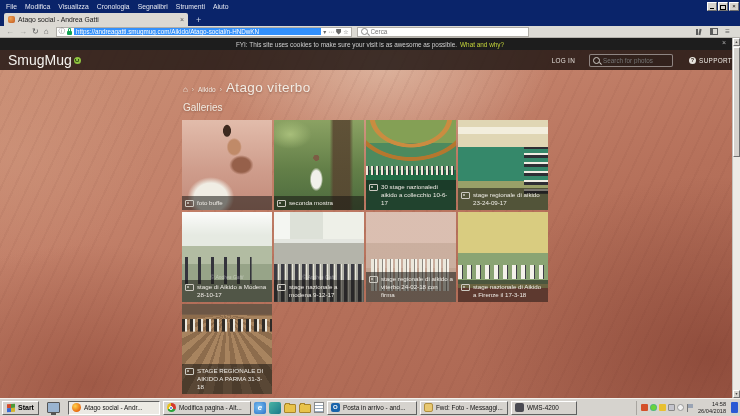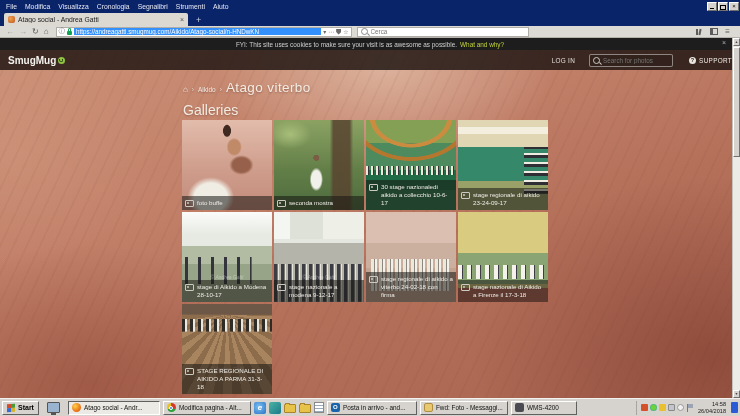--- a/index.html
+++ b/index.html
@@ -68,21 +68,21 @@
   .page{position:absolute;top:50px;bottom:18px;left:0;right:0;overflow:hidden;
     background:
       repeating-linear-gradient(115deg,transparent 0 10px,rgba(90,40,32,.05) 10px 12px),
       radial-gradient(ellipse 260px 160px at 52% 4%, rgba(240,216,196,.55), transparent 65%),
       radial-gradient(ellipse 200px 160px at 2% 30%, rgba(208,152,126,.45), transparent 70%),
       radial-gradient(ellipse 330px 250px at 96% 88%, rgba(120,55,42,.55), transparent 72%),
       radial-gradient(ellipse 300px 200px at 12% 96%, rgba(138,68,52,.5), transparent 70%),
       linear-gradient(160deg,#cb9177 0%,#c28069 35%,#b5705a 60%,#a96450 100%)}
   .smug-header{height:20px;background:rgba(36,25,21,.86);display:flex;align-items:center;
       padding:0 8px;color:#fff}
-  .logo-text{font-size:10px;font-weight:bold;color:#f4f2ee}
+  .logo-text{font-size:14px;font-weight:normal;color:#f4f2ee}
   .smile-icon{width:7px;height:7px;border-radius:50%;background:#8fc341;margin-left:2px;position:relative}
   .smile-icon::after{content:"";position:absolute;left:1px;top:2px;width:4px;height:3px;
       border:1px solid #2e4d12;border-top:none;border-radius:0 0 4px 4px;box-sizing:border-box}
   .hdr-right{margin-left:auto;display:flex;align-items:center}
   .hdr-login{font-size:6.4px;color:#e2ddd8;padding-right:14px;letter-spacing:.3px}
   .hdr-search{width:84px;height:13px;border:1px solid rgba(255,255,255,.45);border-radius:2px;
       display:flex;align-items:center;gap:3px;padding:0 3px;box-sizing:border-box;
       background:rgba(0,0,0,.12)}
   .hdr-search .mag-icon{border-color:#cfcac4}
   .hdr-search .mag-icon::after{background:#cfcac4}
@@ -91,21 +91,21 @@
       color:#f0ece6;letter-spacing:.3px}
   .q-icon{width:7px;height:7px;border-radius:50%;background:#e8e4de;color:#33271f;
       font-size:5.5px;line-height:7px;text-align:center;font-weight:bold}
 
   .breadcrumb{position:absolute;left:183px;top:30px;display:flex;align-items:baseline;gap:4px;
       color:#f3ece4;text-shadow:0 1px 2px rgba(60,25,15,.35)}
   .bc-home{font-size:8px}
   .bc-sep{font-size:6.5px;color:#e6d8cc}
   .bc-crumb{font-size:6.5px}
   .bc-title{font-size:13.5px;font-weight:normal;letter-spacing:.4px}
-  .section-title{position:absolute;left:183px;top:52px;font-size:14px;color:#f2ebe2;
+  .section-title{position:absolute;left:183px;top:52px;font-size:10px;color:#f2ebe2;
       text-shadow:0 1px 2px rgba(60,25,15,.3)}
 
   .grid{position:absolute;left:182px;top:70px;width:366px;display:grid;
       grid-template-columns:repeat(4,90px);grid-auto-rows:90px;gap:2px}
   .tile{position:relative;overflow:hidden;background:#777}
   .caption{position:absolute;left:0;right:0;bottom:0;background:rgba(24,21,19,.55);
       color:#efece6;font-size:6.2px;line-height:1.3;padding:3px 3px 3px 3px;display:flex;
       gap:3px;align-items:flex-start}
   .photo-icon{flex:0 0 7px;height:5px;border:1px solid #ccc9c1;border-radius:1px;margin-top:1px;position:relative}
   .photo-icon::after{content:"";position:absolute;left:1px;top:1px;width:2px;height:2px;

